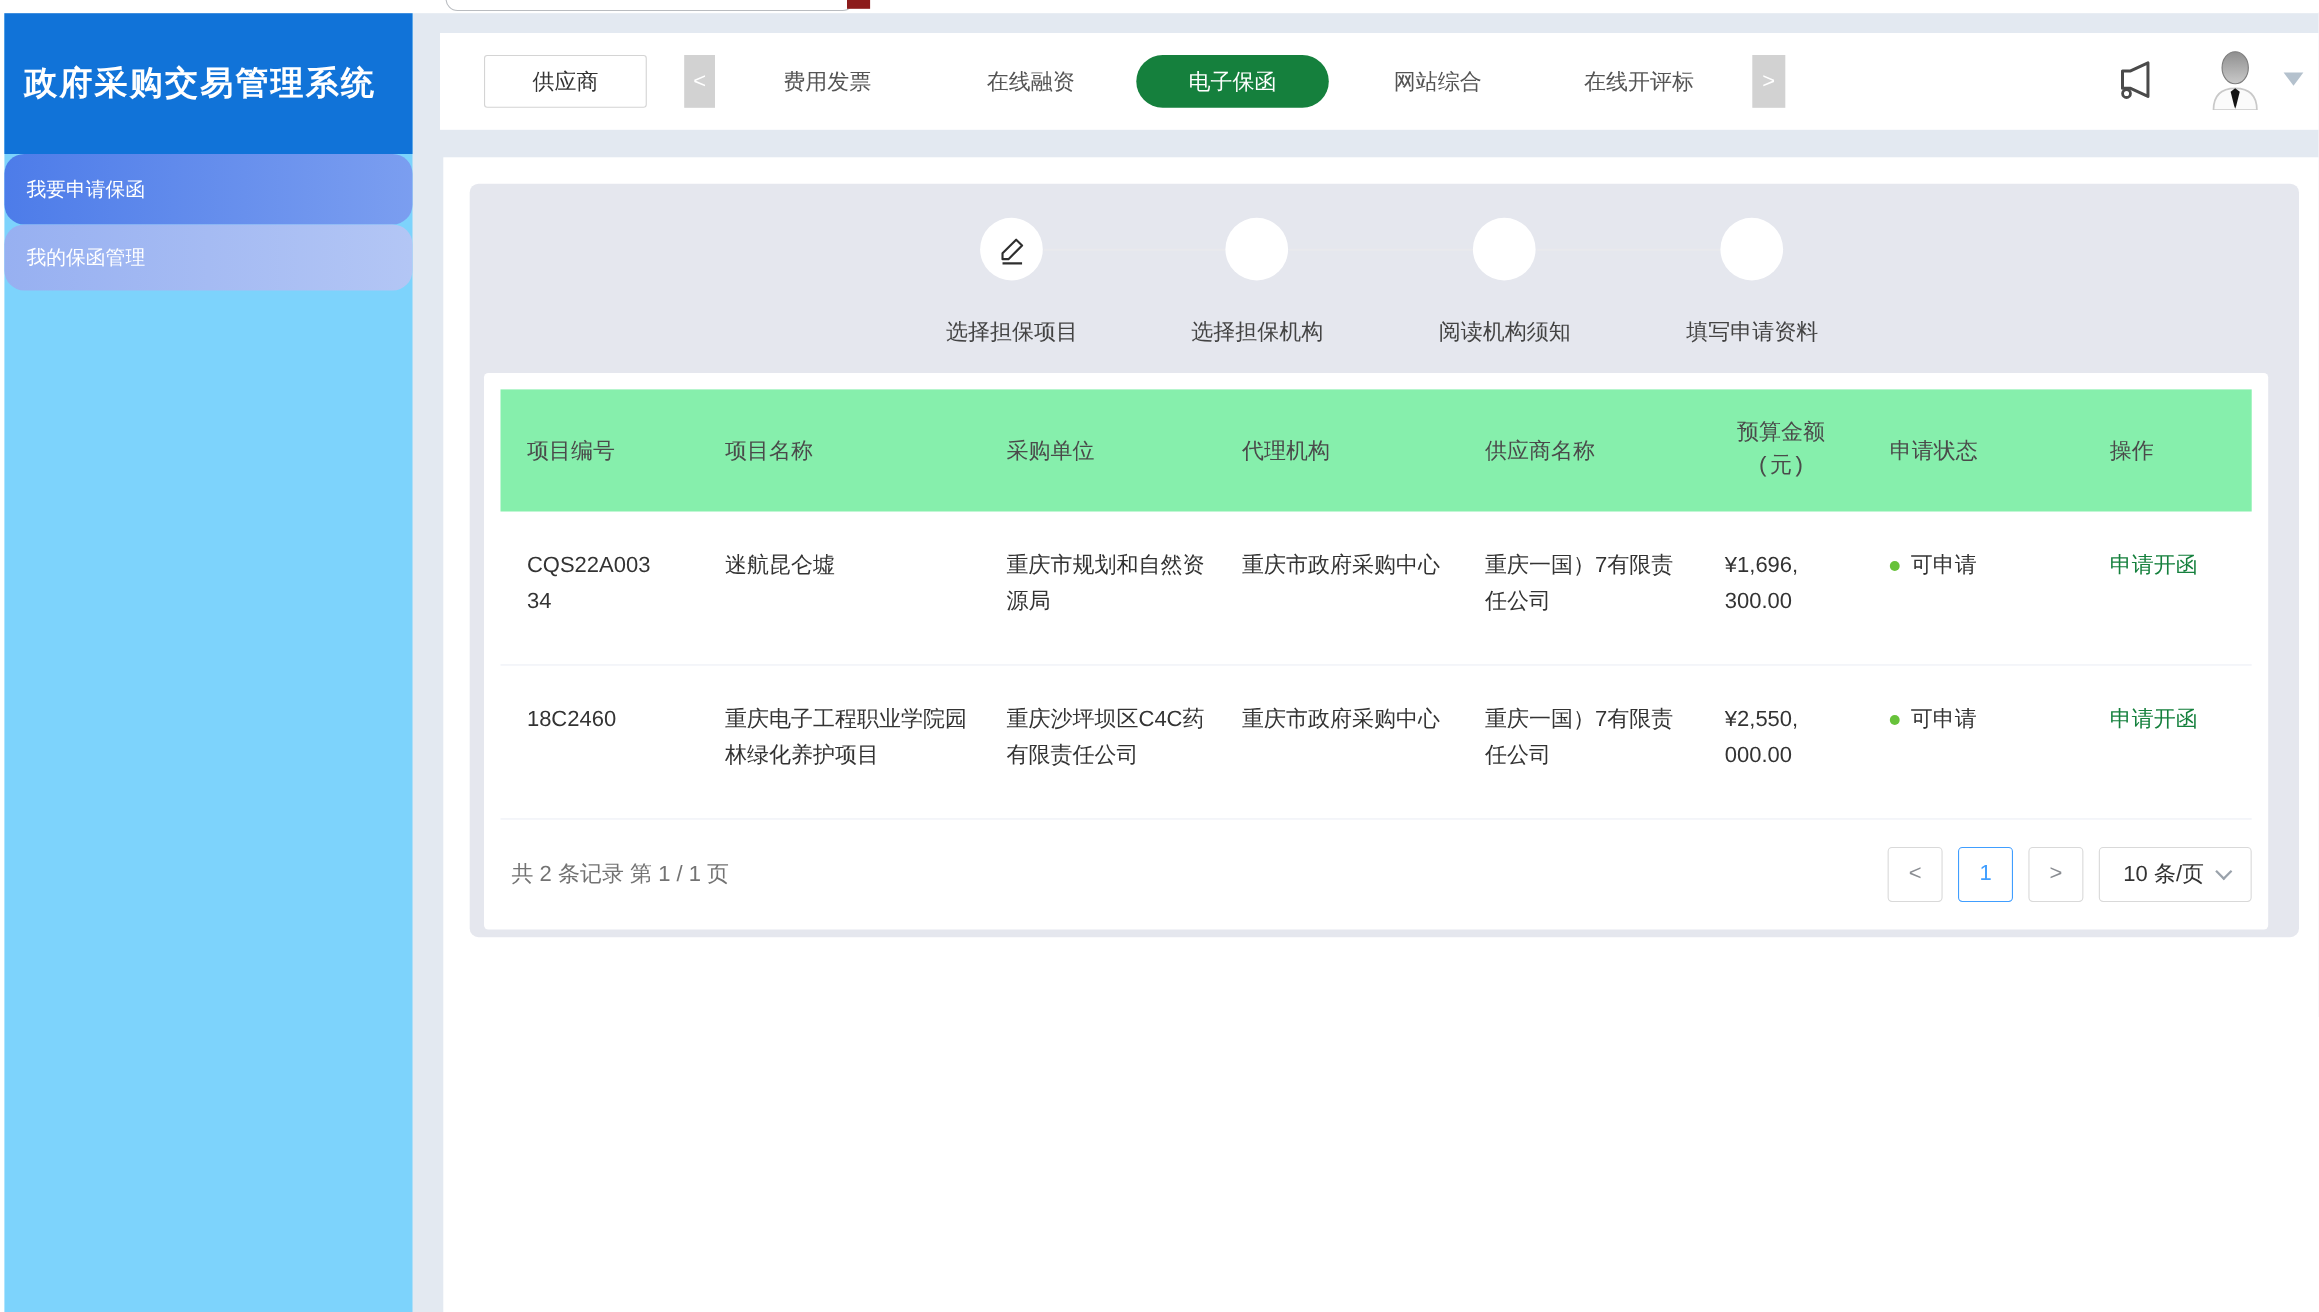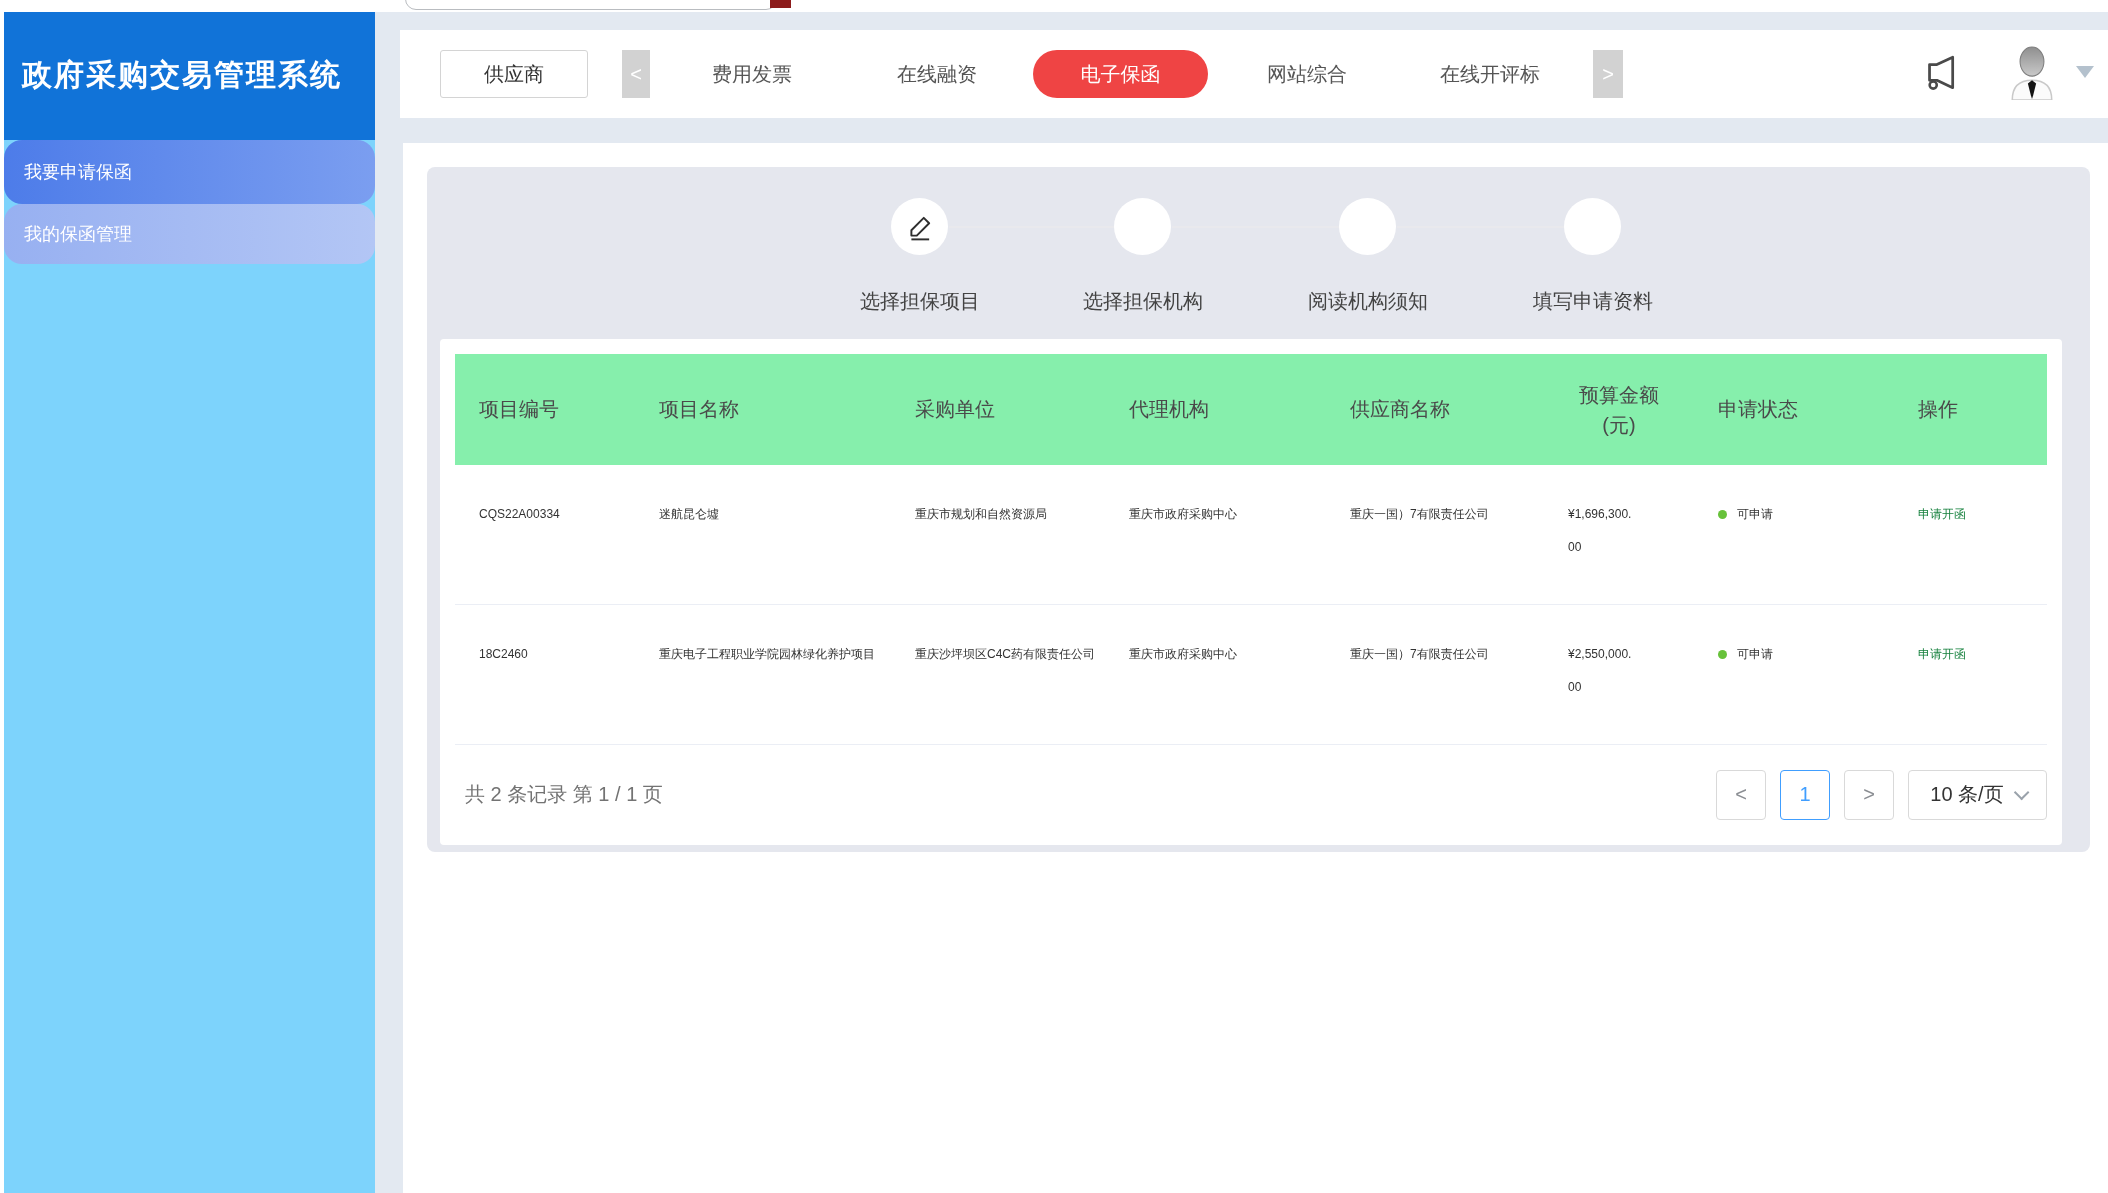--- a/index.html
+++ b/index.html
@@ -30,21 +30,21 @@
   .navbar { position:absolute; left:29px; top:19px; right:0; height:88px; background:#ffffff; }
   .nav-abs { position:absolute; top:20px; height:48px; display:flex; align-items:center; justify-content:center; }
   .supplier-btn { left:40px; width:148px; border:1px solid #d4d4d4; border-radius:3px;
       background:#ffffff; color:#333333; font-size:20px; cursor:pointer; }
   .nav-arrow { width:28px; background:#d2d2d2; color:#ffffff; font-size:20px; cursor:pointer; border:none; }
   .nav-arrow.prev { left:222px; }
   .nav-arrow.next { left:1193px; width:30px; }
   .nav-tab { color:#555555; font-size:20px; cursor:pointer; white-space:nowrap; }
   .tab-0 { left:292px; width:120px; }
   .tab-1 { left:477px; width:120px; }
-  .tab-2 { left:633px; width:175px; background:#ef4444; color:#ffffff; border-radius:24px; }
+  .tab-2 { left:633px; width:175px; background:#15803d; color:#ffffff; border-radius:24px; }
   .tab-3 { left:847px; width:120px; }
   .tab-4 { left:1015px; width:150px; }
   .megaphone-wrap { left:1517px; width:44px; top:18px; height:52px; cursor:pointer; }
   .avatar-wrap { left:1608px; width:48px; top:15px; height:56px; cursor:pointer; }
   .caret-down { left:1676px; top:36px; width:0; height:0;
       border-left:9px solid transparent; border-right:9px solid transparent;
       border-top:12px solid #b4c1cd; cursor:pointer; }
 
   .container { position:absolute; left:32px; top:132px; right:0; bottom:0; background:#ffffff; }
   .panel { position:absolute; left:24px; top:24px; width:1663px; height:685px;
@@ -56,23 +56,23 @@
       background:#ffffff; display:flex; align-items:center; justify-content:center; }
   .step-label { position:absolute; top:121px; width:200px; text-align:center;
       color:#434343; font-size:20px; white-space:nowrap; }
 
   
   .card { position:absolute; left:13px; top:172px; width:1622px; height:506px;
       background:#ffffff; border-radius:4px; }
   .grid-row { display:grid; grid-template-columns:180px 256px 214px 221px 218px 150px 200px 153px; }
   .thead { margin:15px 15px 0 15px; height:111px; background:#86efac; }
   .th { display:flex; align-items:center; padding-left:24px; color:#4a4a4a; font-size:20px; }
-  .th.budget { flex-direction:column; justify-content:center; padding-left:0; text-align:left; line-height:30px; }
+  .th.budget { flex-direction:column; justify-content:center; padding-left:0; text-align:left; line-height:30px;font-family:Liberation Mono, monospace; }
   .trow { margin:0 15px; height:140px; border-bottom:1px solid #ebeef5; }
-  .td { padding:33px 10px 0 24px; color:#333333; font-size:12px; line-height:33px; }
+  .td { padding:33px 10px 0 24px; color:#333333; font-size:20px; line-height:33px; }
   .td.code { padding-right:42px; word-break:break-all; }
   .td.budget { padding-right:56px; word-break:break-all; }
   .status-dot { display:inline-block; width:9px; height:9px; border-radius:50%;
       background:#67c23a; margin-right:10px; vertical-align:middle; }
   .link { color:#15803d; cursor:pointer; }
 
   
   .tfoot { margin:0 15px; height:99px; display:flex; align-items:center; justify-content:space-between; }
   .summary { color:#737373; font-size:20px; padding-left:10px; }
   .pager { display:flex; align-items:center; gap:14px; }

